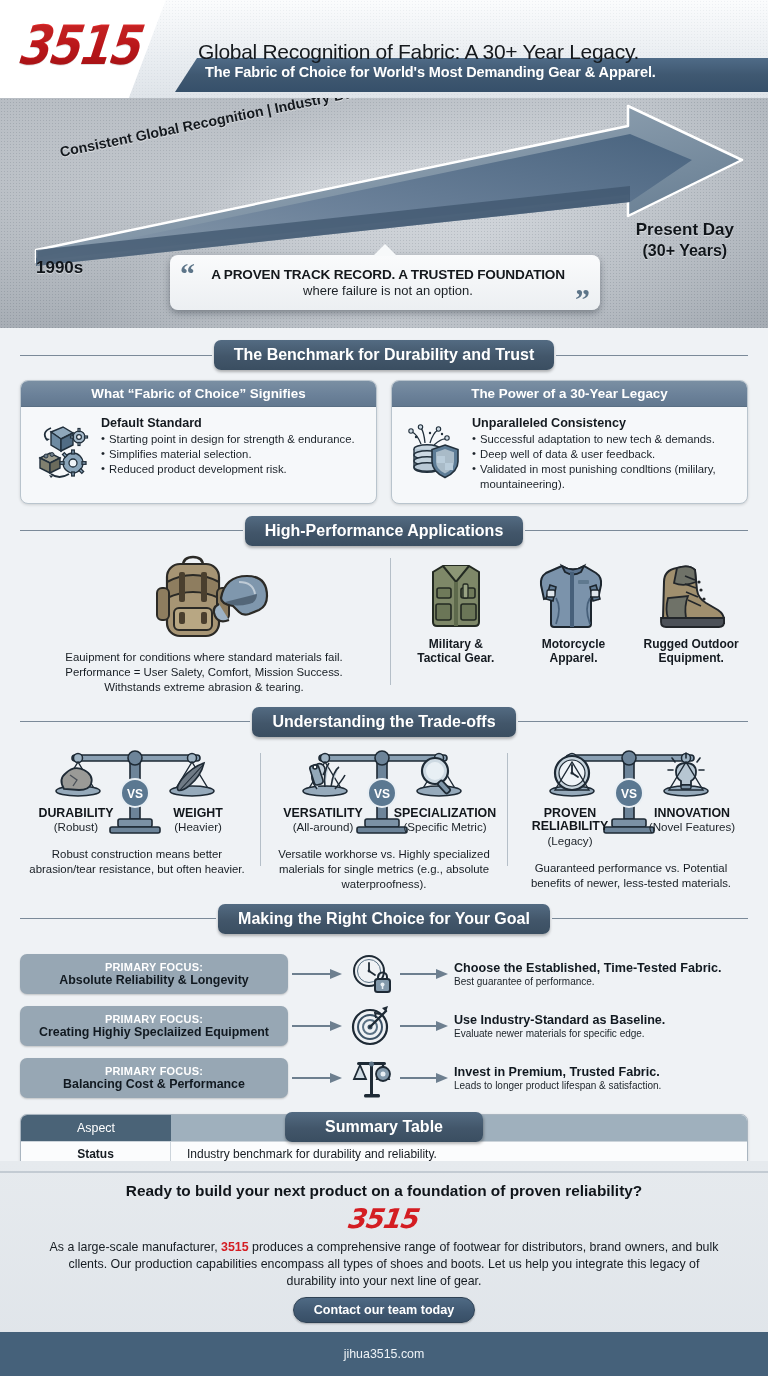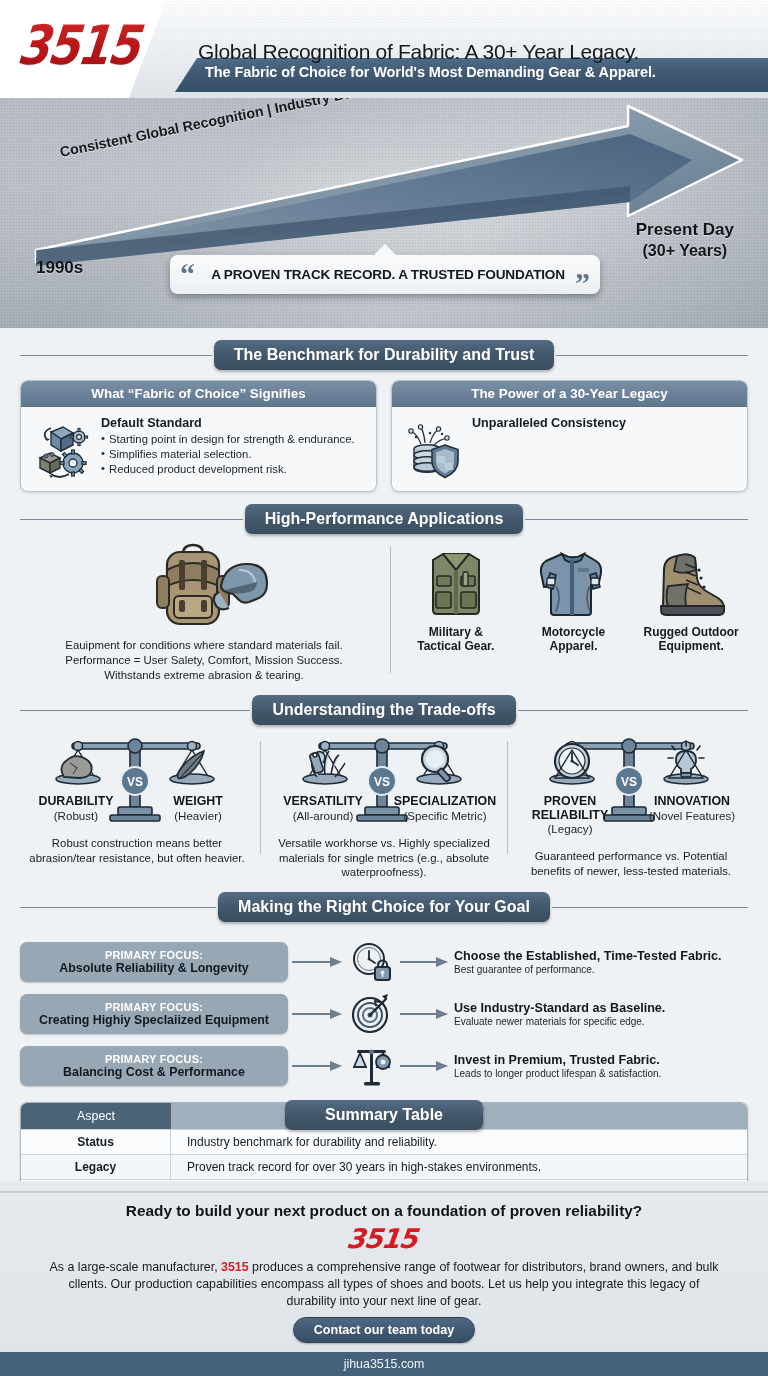--- a/index.html
+++ b/index.html
@@ -206,21 +206,21 @@
     font-family:"DejaVu Sans", sans-serif;
   }
   .ft-p { text-align:center; font-size:12.4px; color:#161c22; line-height:1.38; margin-top:5px; padding:0 44px;}
   .ft-p b.red { color:#d41d22; font-weight:bold; }
   .ft-btn-wrap { text-align:center; margin-top:7px; }
   .ft-btn {
     display:inline-block; background: linear-gradient(180deg,#4f6a84 0%,#3f5770 60%,#384f66 100%);
     color:#fff; font-size:12.6px; font-weight:bold; padding:5px 20px; border-radius:13px;
     border:1px solid #2f4255; box-shadow:0 1px 2px rgba(0,0,0,.25);
   }
-  .ft-bar { margin-top:9px; height:24px; background:#45617a; display:flex; align-items:center; justify-content:center;
+  .ft-bar { margin-top:9px; height:44px; background:#45617a; display:flex; align-items:center; justify-content:center;
     color:#eef3f7; font-size:12.4px; }
 </style>
 </head>
 <body>
 
 <div id="page">
 
   <div class="header">
     <div class="hdr-texture"></div>
     <div class="logo-plate"></div>
@@ -257,20 +257,21 @@
     <div class="arrow-label">Consistent Global Recognition | Industry Benchmark for Durability &amp; Reliability.</div>
     <div class="tl-start">1990s</div>
     <div class="tl-end">
       <div class="l1">Present Day</div>
       <div class="l2">(30+ Years)</div>
     </div>
 
     <div class="quote-box">
       <span class="q-mark q-open">“</span>
       <div class="q-l1">A PROVEN TRACK RECORD. A TRUSTED FOUNDATION</div>
+      <div class="q-l2">where failure is not an option.</div>
       <span class="q-mark q-close">”</span>
     </div>
   </div>
 
   <div class="sec-head">
     <div class="sec-rule"></div>
     <div class="sec-pill">The Benchmark for Durability and Trust</div>
     <div class="sec-rule"></div>
   </div>
 
@@ -352,20 +353,25 @@
               <ellipse cx="23" cy="47" rx="13" ry="4.2" fill="#b8c8d5"></ellipse>
             </g>
             <path d="M41 25 l13 4.5 v12 q0 10 -13 16 q-13 -6 -13 -16 v-12z" fill="#5d7near" style="fill:#5d7c96" stroke="#22303c" stroke-width="1.6"></path>
             <path d="M41 29 l9 3.2 v9.5 q0 7.5 -9 11.8 q-9 -4.3 -9 -11.8 v-9.5z" fill="#e7eef3" opacity=".55"></path>
             <rect x="33" y="36" width="8" height="7" fill="#b9ccda"></rect>
             <rect x="41" y="43" width="8" height="7" fill="#b9ccda"></rect>
           </svg>
         </div>
         <div class="card-txt">
           <div class="card-h3">Unparalleled Consistency</div>
+          <ul class="card-ul">
+            <li>Successful adaptation to new tech &amp; demands.</li>
+            <li>Deep well of data &amp; user feedback.</li>
+            <li>Validated in most punishing condltions (mililary, mountaineering).</li>
+          </ul>
         </div>
       </div>
     </div>
   </div>
 
   <div class="sec-head">
     <div class="sec-rule"></div>
     <div class="sec-pill">High-Performance Applications</div>
     <div class="sec-rule"></div>
   </div>

